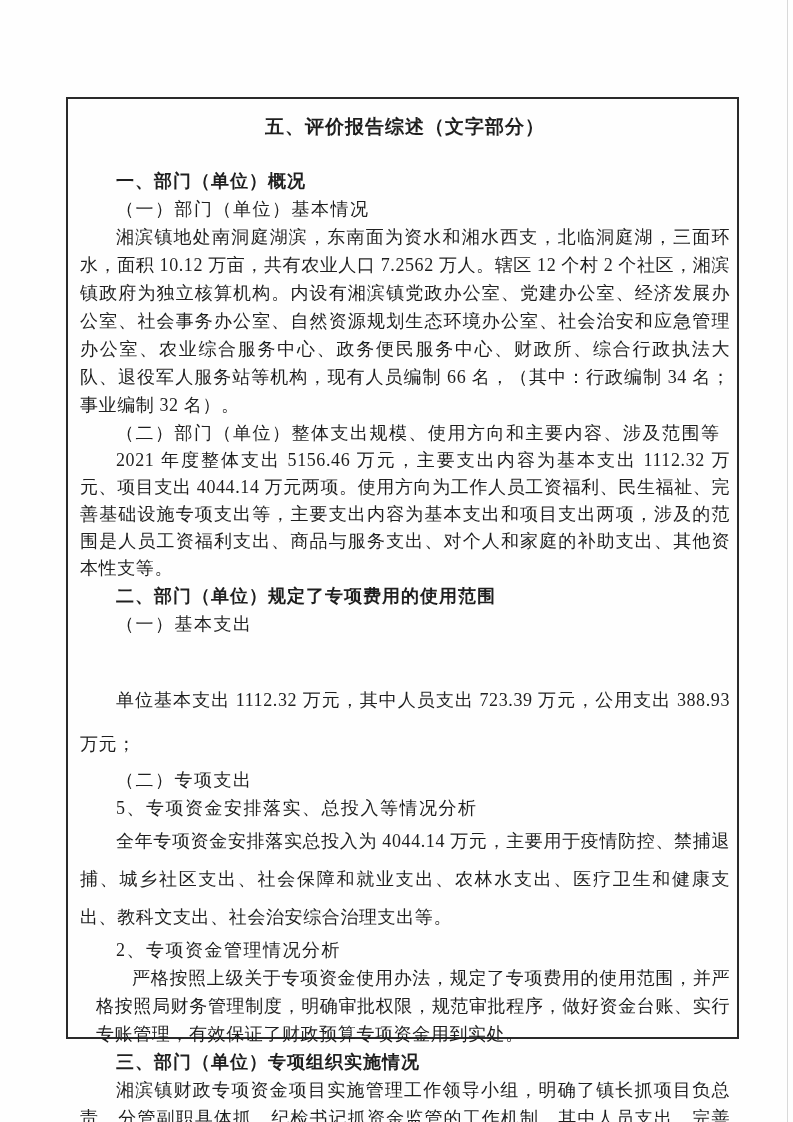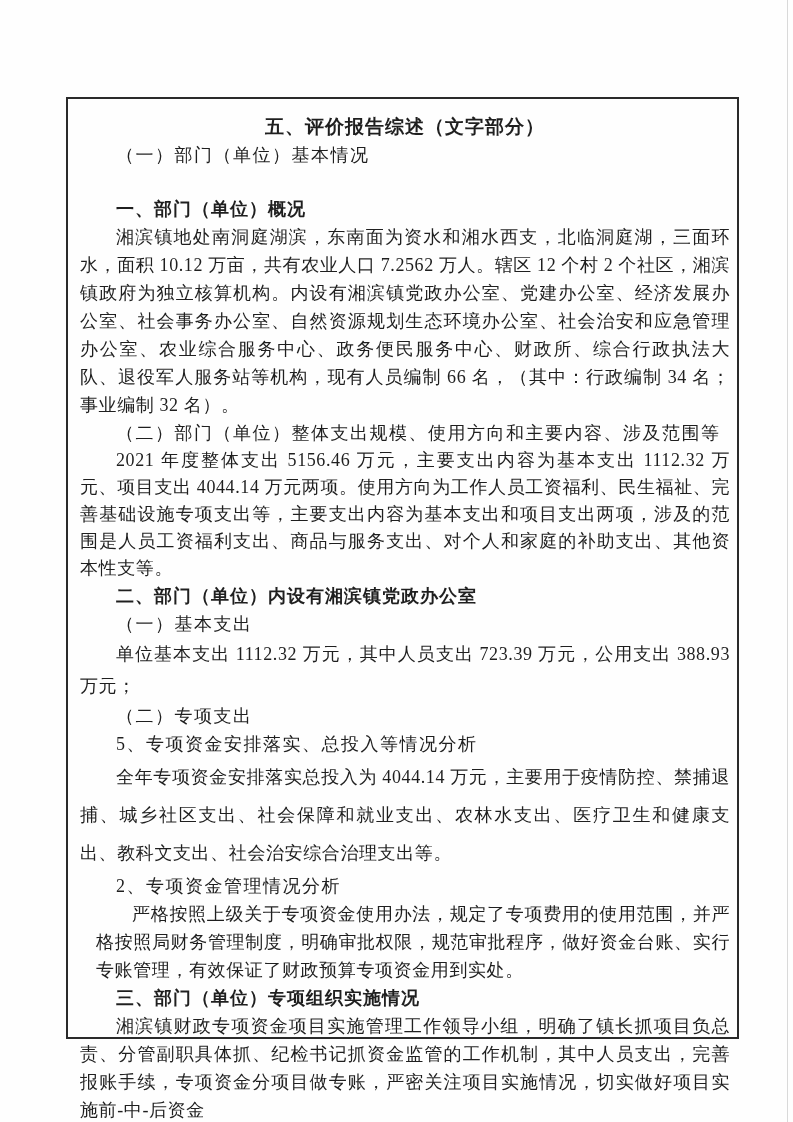--- a/index.html
+++ b/index.html
@@ -65,43 +65,43 @@
   }
   .p {
     text-align: justify;
     text-justify: inter-character;
     letter-spacing: 0.6px;
   }
   .lh26 { line-height: 38px; }
   .lh27 { line-height: 27px; }
   .lh28 { line-height: 28px; }
   .lh31 { line-height: 28px; margin-left: 16px; }
-  .lh32 { line-height: 32px; }
+  .lh32 { line-height: 44px; margin-top: 40px; }
   .mt-title { margin-top: 26px; }
 </style>
 </head>
 <body>
 
 <div class="page">
   <div class="scan-edge"></div>
 
   <div class="box">
     <div class="title">五、评价报告综述（文字部分）</div>
 
+    <div class="blk h lh28 mt-title">一、部门（单位）概况</div>
+
     <div class="blk s lh28">（一）部门（单位）基本情况</div>
-
-    <div class="blk h lh28 mt-title">一、部门（单位）概况</div>
 
     <div class="blk p lh28">湘滨镇地处南洞庭湖滨，东南面为资水和湘水西支，北临洞庭湖，三面环水，面积 10.12 万亩，共有农业人口 7.2562 万人。辖区 12 个村 2 个社区，湘滨镇政府为独立核算机构。内设有湘滨镇党政办公室、党建办公室、经济发展办公室、社会事务办公室、自然资源规划生态环境办公室、社会治安和应急管理办公室、农业综合服务中心、政务便民服务中心、财政所、综合行政执法大队、退役军人服务站等机构，现有人员编制 66 名，（其中：行政编制 34 名；事业编制 32 名）。</div>
 
     <div class="blk s lh28">（二）部门（单位）整体支出规模、使用方向和主要内容、涉及范围等</div>
 
     <div class="blk p lh27">2021 年度整体支出 5156.46 万元，主要支出内容为基本支出 1112.32 万元、项目支出 4044.14 万元两项。使用方向为工作人员工资福利、民生福祉、完善基础设施专项支出等，主要支出内容为基本支出和项目支出两项，涉及的范围是人员工资福利支出、商品与服务支出、对个人和家庭的补助支出、其他资本性支等。</div>
 
-    <div class="blk h lh28">二、部门（单位）内设有湘滨镇党政办公室</div>
+    <div class="blk h lh28">二、部门（单位）规定了专项费用的使用范围</div>
 
     <div class="blk s lh28">（一）基本支出</div>
 
     <div class="blk p lh32">单位基本支出 1112.32 万元，其中人员支出 723.39 万元，公用支出 388.93 万元；</div>
 
     <div class="blk s lh28">（二）专项支出</div>
 
     <div class="blk s lh28">5、专项资金安排落实、总投入等情况分析</div>
 
     <div class="blk p lh26">全年专项资金安排落实总投入为 4044.14 万元，主要用于疫情防控、禁捕退捕、城乡社区支出、社会保障和就业支出、农林水支出、医疗卫生和健康支出、教科文支出、社会治安综合治理支出等。</div>

